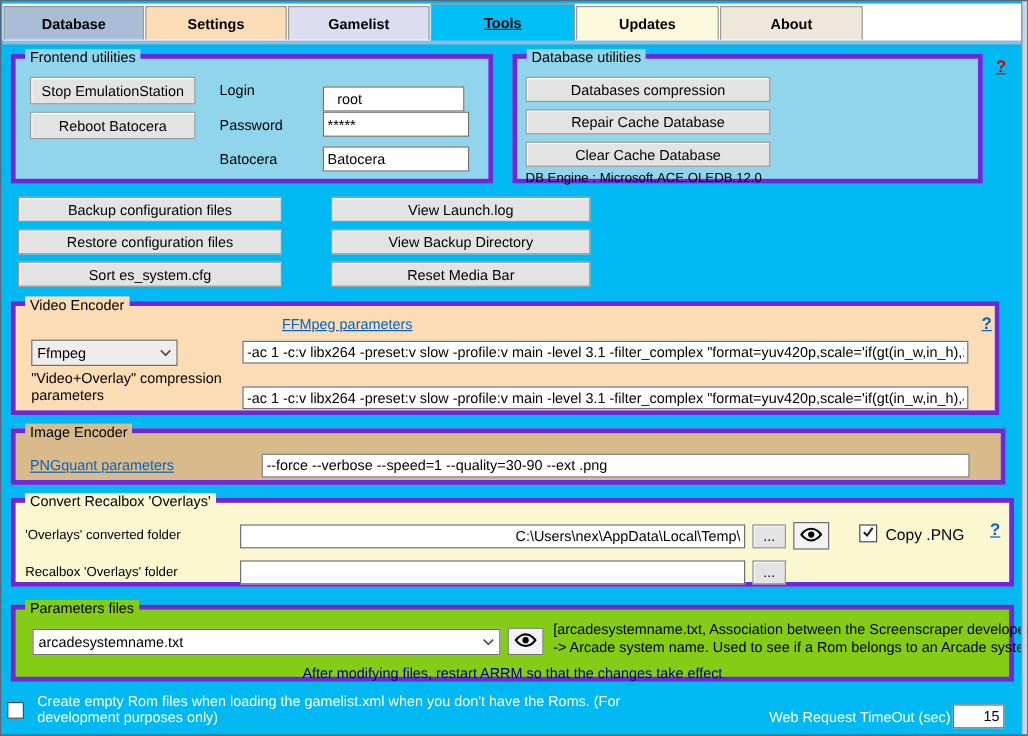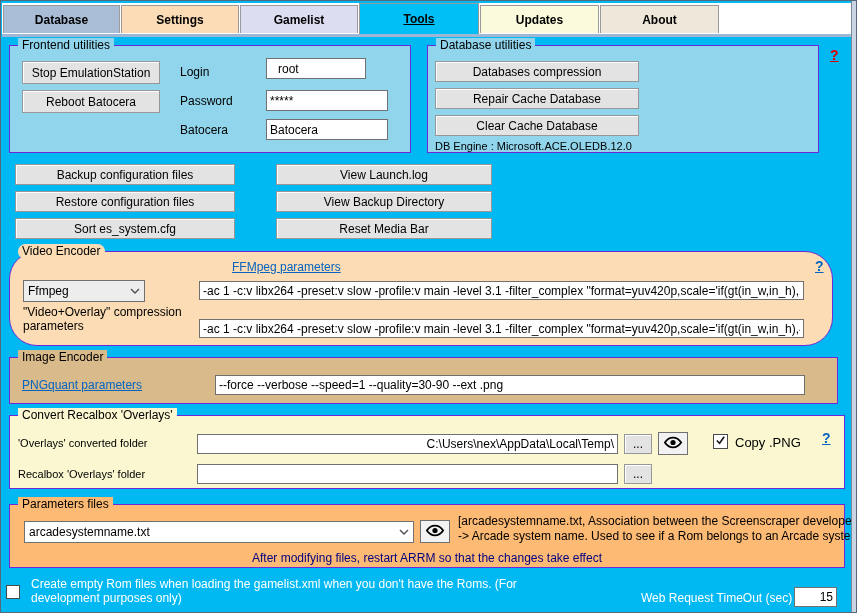--- a/index.html
+++ b/index.html
@@ -18,27 +18,27 @@
   .tab-database { left:1px;   width:117px; background:#A9BDD7; }
   .tab-settings { left:119px; width:118px; background:#FBDCB6; }
   .tab-gamelist { left:238px; width:118px; background:#DDDDF1; }
   .tab-tools    { left:357px; width:120px; background:#00BFF7; top:0; height:31px; z-index:2; }
   .tab-tools span { text-decoration: underline; }
   .tab-updates  { left:478px; width:119px; background:#FBFADC; }
   .tab-about    { left:598px; width:119px; background:#F0E7DB; }
   .tabstrip { position:absolute; left:1px; top:33px; width:850px; height:3px; background:#9FB6D4; }
 
   
-  .group { position:absolute; border:1px solid #6d28d9; }
+  .group { position:absolute; border:4px solid #6d28d9; }
   .gtitle { position:absolute; top:-8px; left:8px; padding:0 4px; line-height:15px; white-space:nowrap; }
   .g-blue  { background:#90D5EC; }
-  .g-peach { background:#FBDCB4;border-radius:28px; }
+  .g-peach { background:#FBDCB4; }
   .g-tan   { background:#D9BA8B; }
   .g-yellow{ background:#FBF7D0; }
-  .g-wheat { background:#fdba74; }
+  .g-wheat { background:#84cc16; }
 
   
   .btn { position:absolute; background:#E3E3E3; border:1px solid #979797;
          box-shadow: inset 1px 1px 0 #FFFFFF; display:flex; align-items:center; justify-content:center;
          font-size:12px; cursor:default; white-space:nowrap; }
   .tin { position:absolute; background:#FFFFFF; border:1px solid #707070; padding:0 3px;
          font: 12px "Liberation Sans", sans-serif; color:#000; }
   .lbl { position:absolute; white-space:nowrap; }
   .small { font-size:11px; }
   .lnk { position:absolute; color:#0563C1; text-decoration:underline; cursor:pointer; white-space:nowrap; }
@@ -80,21 +80,21 @@
         <span>About</span>
       </div>
   </div>
   <div class="tabstrip"></div>
 
   <div class="group g-blue" style="left:8px; top:44px; width:402px; height:108px;">
     <span class="gtitle g-blue">Frontend utilities</span>
     <div class="btn" style="left:12px; top:15px; width:138px; height:23px;">Stop EmulationStation</div>
     <div class="btn" style="left:12px; top:44px; width:138px; height:23px;">Reboot Batocera</div>
     <span class="lbl" style="left:170px; top:19px;">Login</span>
-    <input class="tin" style="left: 256px; top: 12px; width: 100px; height: 21px; padding-left: 11px;" value="root">
+    <input class="tin" style="left: 256px; top: 23px; width: 118px; height: 21px; padding-left: 11px;" value="root">
     <span class="lbl" style="left:170px; top:48px;">Password</span>
     <input class="tin" style="left: 256px; top: 44px; width: 122px; height: 21px;" value="*****">
     <span class="lbl" style="left:170px; top:77px;">Batocera</span>
     <input class="tin" style="left: 256px; top: 73px; width: 122px; height: 21px;" value="Batocera">
   </div>
 
   <div class="group g-blue" style="left:426px; top:44px; width:392px; height:108px;">
     <span class="gtitle g-blue">Database utilities</span>
     <div class="btn" style="left:7px; top:15px; width:204px; height:21px; width:204px;">Databases compression</div>
     <div class="btn" style="left:7px; top:42px; width:204px; height:21px;">Repair Cache Database</div>

